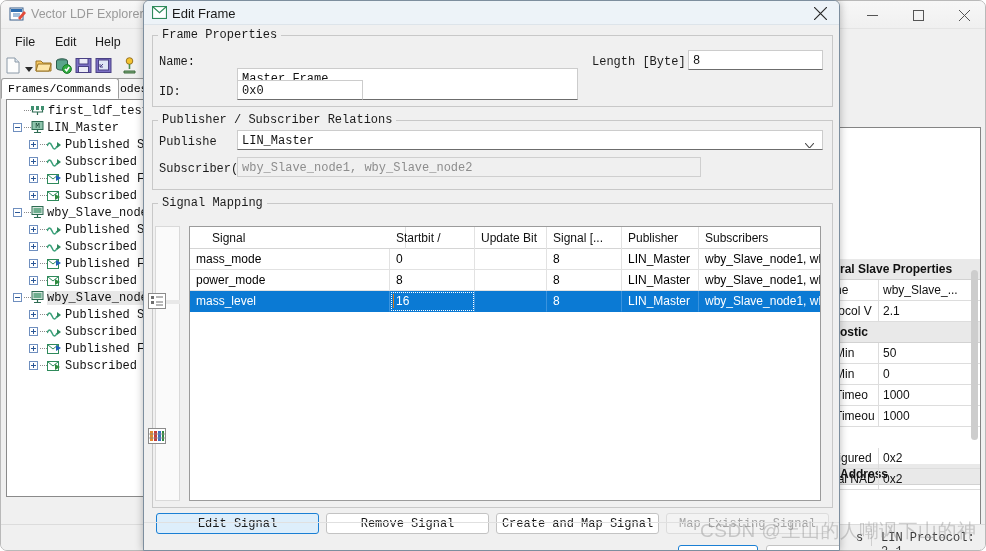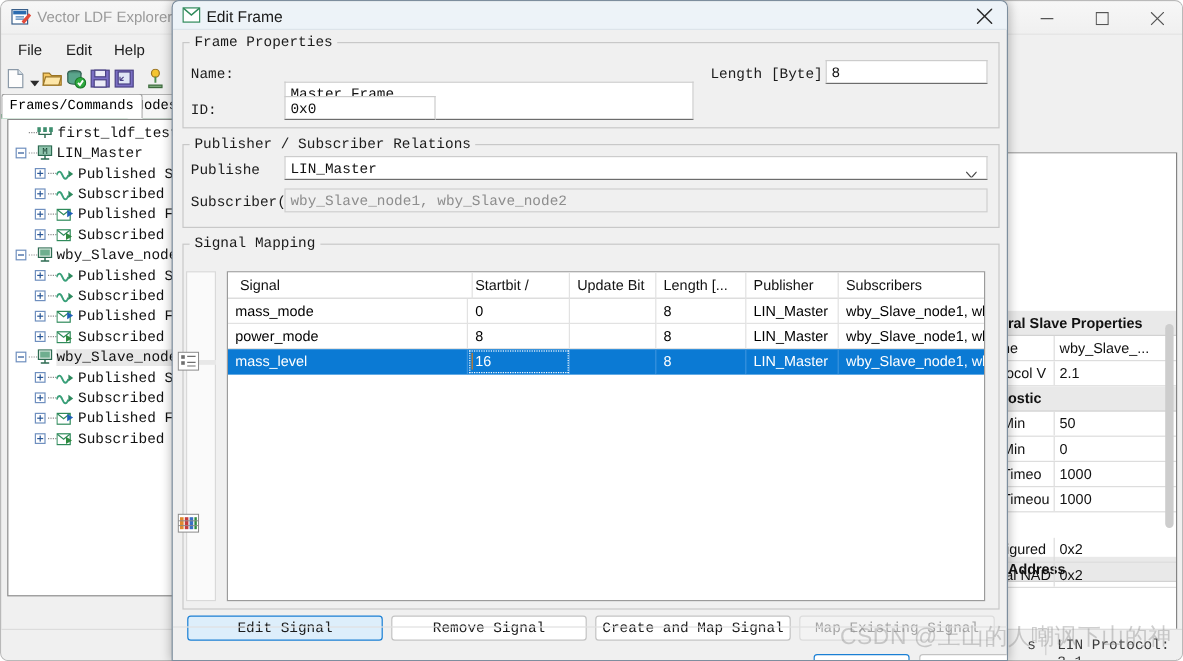--- a/index.html
+++ b/index.html
@@ -638,21 +638,21 @@
       <div class="combo" style="left:93px; top:105px; width:586px; height:20px;">
         <span>LIN_Master</span>
         <span class="combo-arrow">
           <svg width="9" height="5" viewBox="0 0 9 5">
               <path d="M0 0 L4.5 5 L9 0" fill="none" stroke="#4a4a4a" stroke-width="1.1"></path>
             </svg>
         </span>
       </div>
 
       <div class="lbl" style="left:15px; top:137px;">Subscriber(s</div>
-      <div class="tbox readonly" style="left:93px; top:132px; width:586px; height:20px;">wby_Slave_node1, wby_Slave_node2</div>
+      <div class="tbox readonly" style="left:93px; top:132px; width:464px; height:20px;">wby_Slave_node1, wby_Slave_node2</div>
 
       <div class="gbox" style="left:8px; top:178px; width:681px; height:305px;"></div>
       <div class="gbox-title" style="left:14px; top:171px;">Signal Mapping</div>
 
       <div class="map-left-rail"></div>
       <div class="rail-split"></div>
       <span class="rail-icon" style="top:268px">
         <svg width="18" height="16" viewBox="0 0 18 16">
           <rect x="0.5" y="0.5" width="17" height="15" fill="#ffffff" stroke="#8b8b8b"></rect>
           <rect x="3" y="3" width="3" height="3" fill="#6f6f6f"></rect>
@@ -666,24 +666,24 @@
           <rect x="2" y="3" width="3" height="10" fill="#e08a2e"></rect>
           <rect x="6" y="3" width="3" height="10" fill="#c43c3c"></rect>
           <rect x="10" y="3" width="3" height="10" fill="#3a6fc4"></rect>
           <rect x="14" y="3" width="2" height="10" fill="#2e8a3e"></rect>
           <path d="M0.5 6 h17 M0.5 10 h17" stroke="#8b8b8b" stroke-width="0.8"></path>
         </svg>
       </span>
 
       <div class="grid">
         <div class="grid-head" id="grid-head">
-            <div class="gh-cell" style="left: 4px; width: 200px;">Signal</div>
+            <div class="gh-cell" style="left: 16px; width: 200px;">Signal</div>
             <div class="gh-cell" style="left: 200px; width: 85px;">Startbit  /</div>
             <div class="gh-cell" style="left: 285px; width: 72px;">Update Bit</div>
-            <div class="gh-cell" style="left: 357px; width: 75px;">Length [...</div>
+            <div class="gh-cell" style="left: 357px; width: 75px;">Signal [...</div>
             <div class="gh-cell" style="left: 432px; width: 77px;">Publisher</div>
             <div class="gh-cell" style="left: 509px; width: 123px;">Subscribers</div>
           </div>
         <div id="grid-body">
             <div class="grid-row" style="top: 22px;">
               <div class="gr-cell" style="left: 0px; width: 200px;"><span>mass_mode</span></div>
               <div class="gr-cell" style="left: 200px; width: 85px;"><span>0</span></div>
               <div class="gr-cell" style="left: 285px; width: 72px;"><span></span></div>
               <div class="gr-cell" style="left: 357px; width: 75px;"><span>8</span></div>
               <div class="gr-cell" style="left: 432px; width: 77px;"><span>LIN_Master</span></div>

